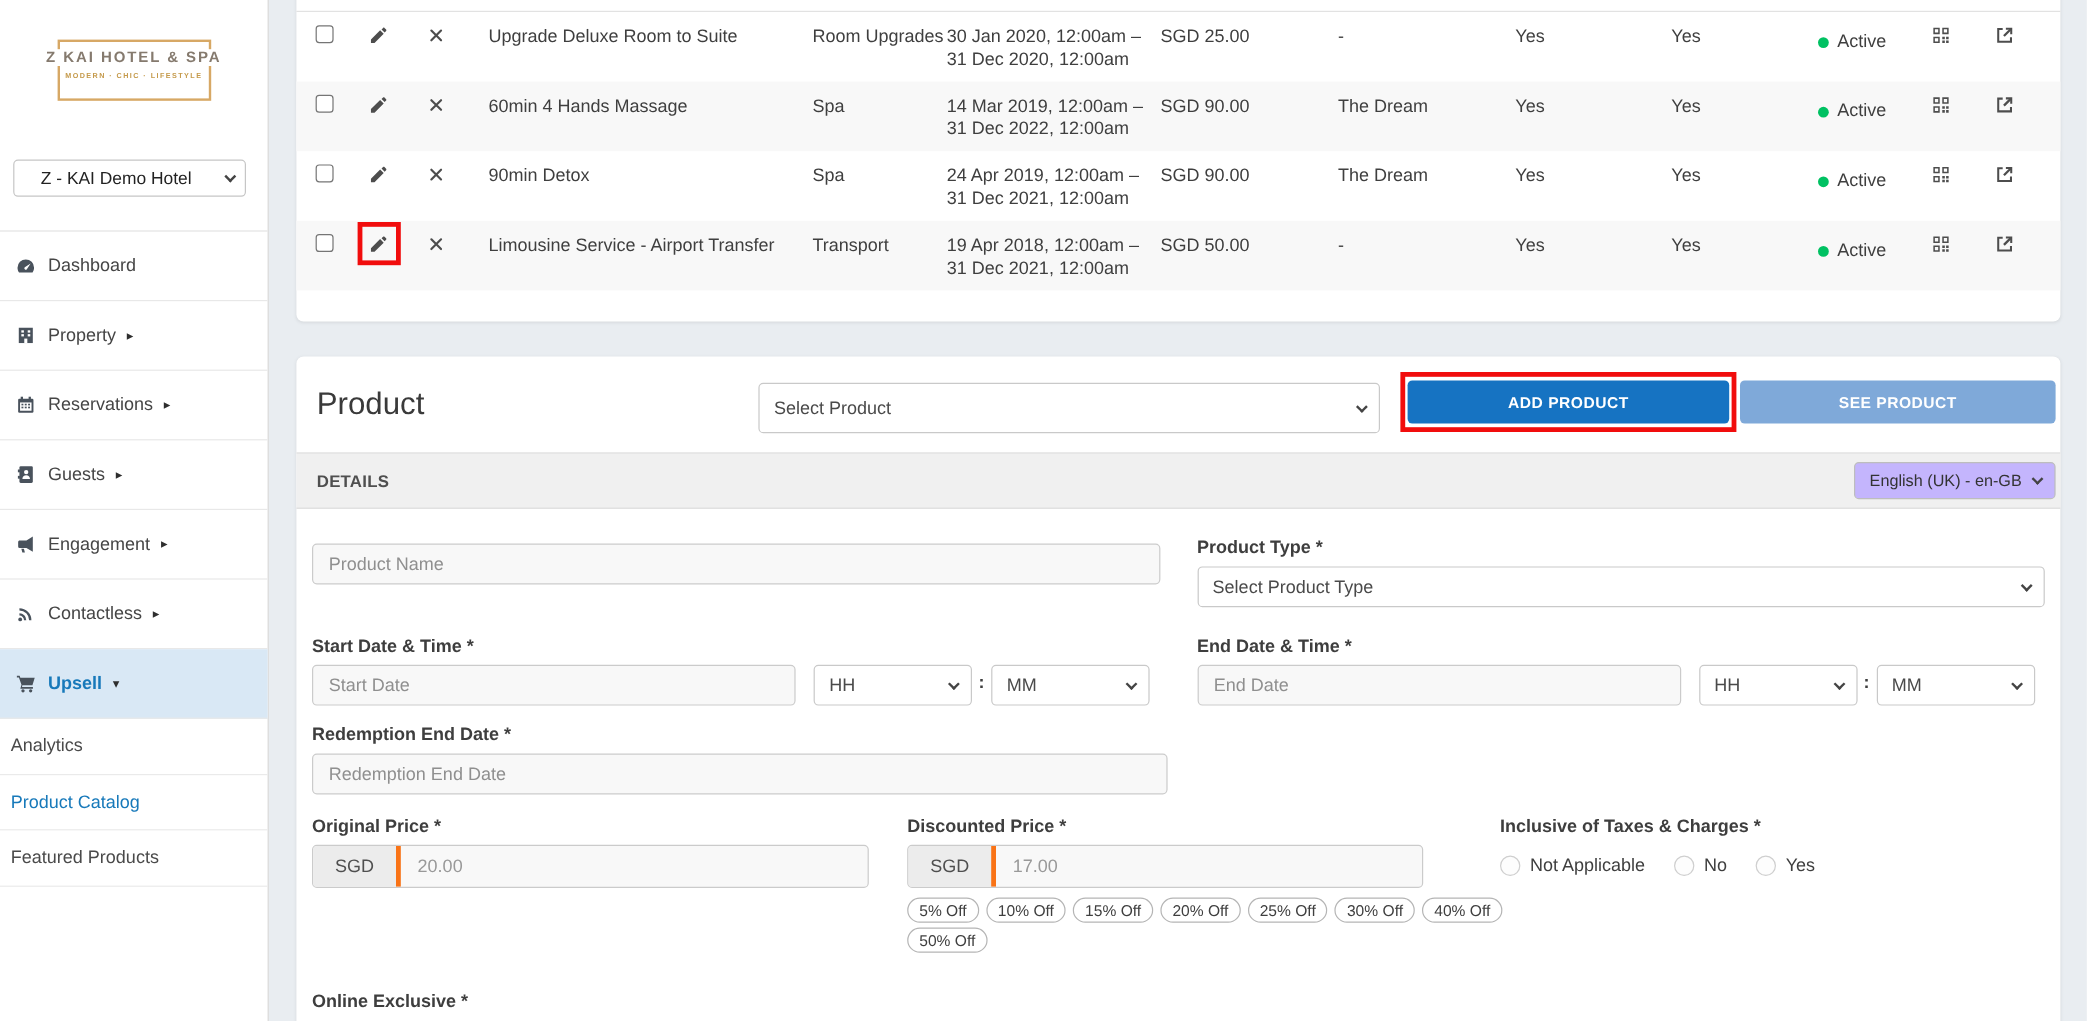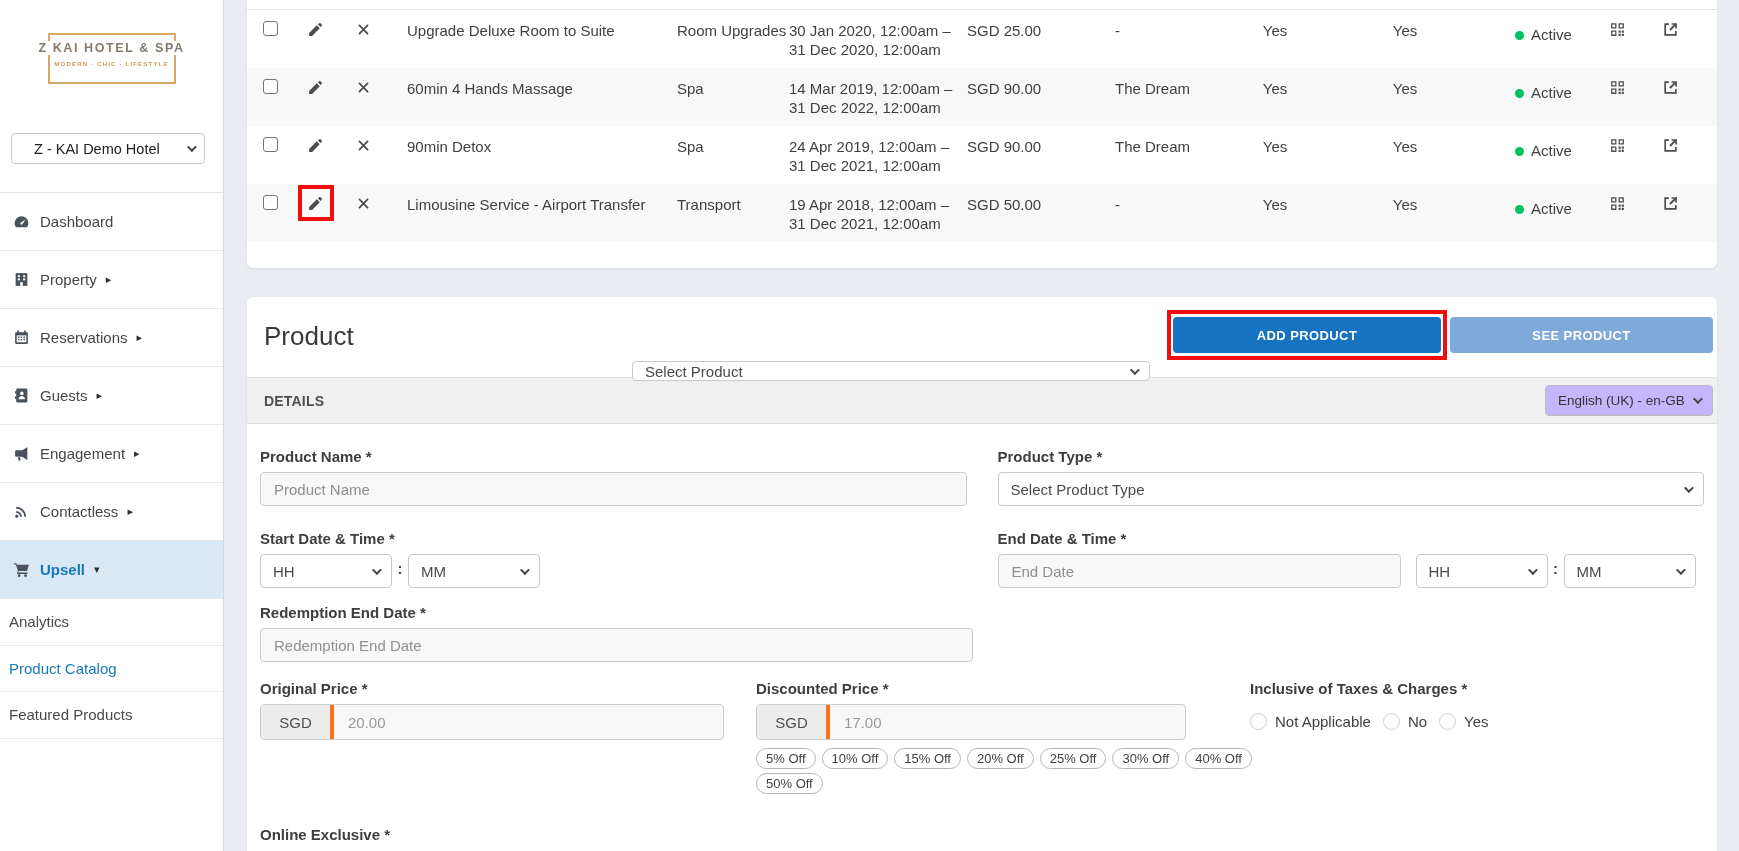--- a/index.html
+++ b/index.html
@@ -61,21 +61,21 @@
   .iconbtn.annotated::after{content:'';position:absolute;inset:-10px -9px -8px -9px;border:4px solid var(--red);pointer-events:none;z-index:5;}
   .dot{width:9px;height:9px;border-radius:50%;background:var(--green);flex:none;margin-top:1px;}
   .date-l{display:block;}
 
   
   .product-card{top:297px;height:595px;border-radius:6px 6px 0 0;}
   .pc-header{position:relative;height:80px;}
   .pc-title{position:absolute;left:17px;top:24px;font-size:26px;color:#3a3a3a;}
   .select{border:1px solid #c9c9c9;border-radius:4px;background:#fff;display:flex;align-items:center;padding:0 12px;font-size:15px;color:#4a4a4a;cursor:pointer;}
   .select .sel-text{flex:1;}
-  .product-select{position:absolute;left:385px;top:22px;width:518px;height:20px;margin-top:42px;}
+  .product-select{position:absolute;left:385px;top:22px;width:518px;height:42px;}
   .btn{position:absolute;top:20px;height:36px;border:none;border-radius:4px;color:#fff;font-size:13px;font-weight:700;letter-spacing:.4px;cursor:pointer;font-family:inherit;}
   .btn-add{left:926px;width:268px;background:var(--add-blue);}
   .btn-add::after{content:'';position:absolute;inset:-7px -6px;border:4px solid var(--red);pointer-events:none;z-index:5;}
   .btn-see{left:1203px;width:263px;background:var(--see-blue);}
   .details-bar{height:47px;background:#f0f0f0;border-top:1px solid #e0e0e0;border-bottom:1px solid #ddd;display:flex;align-items:center;justify-content:space-between;padding:0 4px 0 17px;}
   .details-title{font-size:14px;font-weight:700;color:#4f4f4f;letter-spacing:.2px;}
   .lang-select{width:168px;height:31px;background:#c4b5fd;border-color:#bdbdbd;font-size:13.5px;color:#333;}
 
   .form{padding:24px 13px 0;}
   .f-label{font-size:15px;font-weight:700;color:#3e3e3e;height:19px;}
@@ -91,21 +91,21 @@
   .dt-colon{width:16px;text-align:center;font-size:15px;font-weight:700;color:#3e3e3e;}
   .price-group{margin-top:5px;height:36px;border:1px solid #cbcbcb;border-radius:4px;background:#f8f8f8;display:flex;overflow:hidden;}
   .cur-box{width:73px;background:#ececec;border-right:4px solid #f97316;display:flex;align-items:center;justify-content:center;font-size:15px;color:#4f4f4f;}
   .cur-val{display:flex;align-items:center;padding-left:14px;font-size:15px;color:#999;}
   .col-op{width:464px;flex:none;}
   .col-dp{width:430px;flex:none;margin-left:32px;}
   .col-tax{margin-left:64px;flex:1;}
   .chips{display:flex;gap:6px;margin-top:8px;}
   .chips + .chips{margin-top:4px;}
   .chip{border:1px solid #b5b5b5;border-radius:13px;padding:2px 9px;font-size:13px;color:#3f3f3f;background:#fff;cursor:pointer;white-space:nowrap;}
-  .radios{display:flex;align-items:center;gap:12px;margin-top:14px;}
+  .radios{display:flex;align-items:center;gap:24px;margin-top:14px;}
   .radio-opt{display:flex;align-items:center;gap:8px;font-size:15px;color:#3f3f3f;cursor:pointer;}
   .radio{width:17px;height:17px;border:1px solid #cfcfcf;border-radius:50%;background:#fdfdfd;flex:none;}
   .online-block{margin-top:32px;}
   .online-desc{margin-top:6px;font-size:12px;color:#929292;}
 </style>
 </head>
 <body>
 
 <aside class="sidebar">
   <div class="logo">
@@ -421,38 +421,40 @@
       <div class="select lang-select">
         <span class="sel-text">English (UK) - en-GB</span>
         <span class="chev"></span>
       </div>
     </div>
 
     <div class="form">
 
       <div class="f-row">
         <div class="f-col">
-          <div class="f-label">Product Name *</div>
           <div class="input">
               <span>Product Name</span>
             </div>
         </div>
         <div class="f-col">
           <div class="f-label">Product Type *</div>
           <div class="select f-select">
             <span class="sel-text">Select Product Type</span>
             <span class="chev"></span>
           </div>
         </div>
       </div>
 
       <div class="f-row mt24">
         <div class="f-col">
           <div class="f-label">Start Date &amp; Time *</div>
           <div class="dt-line">
+            <div class="input dt-date">
+                <span>Start Date</span>
+              </div>
             <div class="select f-select dt-sel">
                 <span class="sel-text">HH</span>
                 <span class="chev"></span>
               </div>
             <div class="dt-colon">:</div>
             <div class="select f-select dt-sel">
                 <span class="sel-text">MM</span>
                 <span class="chev"></span>
               </div>
           </div>

